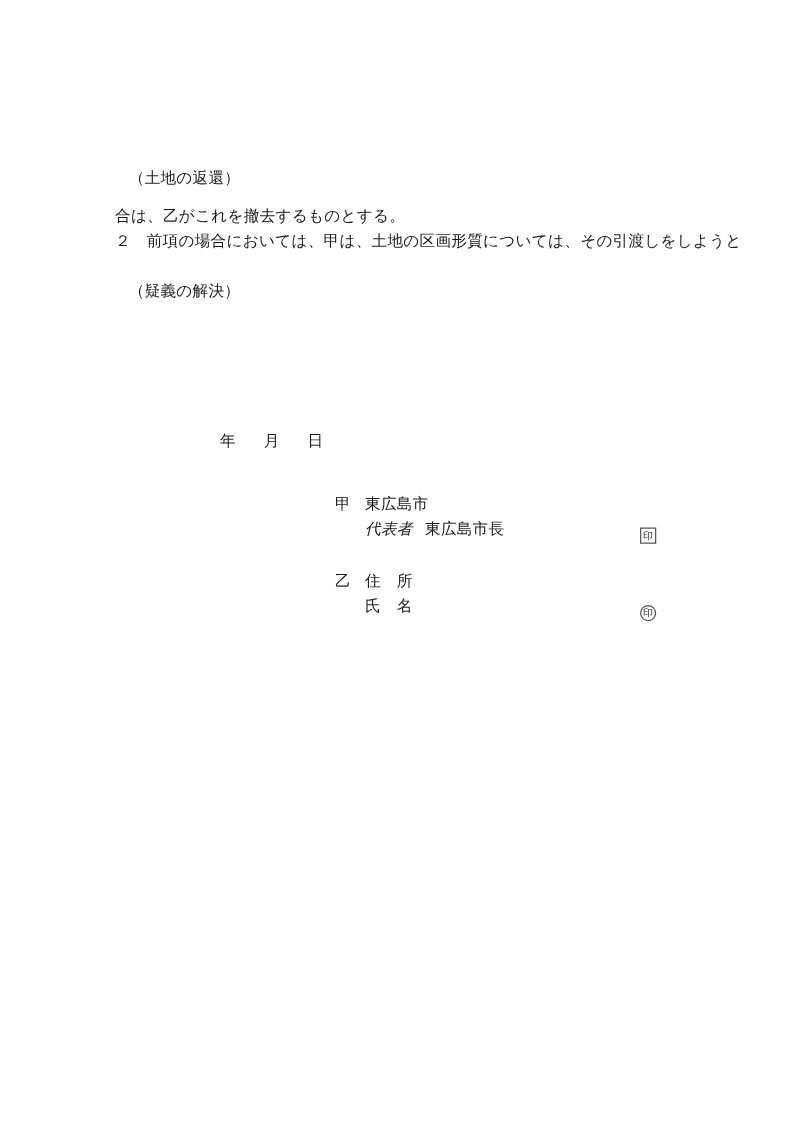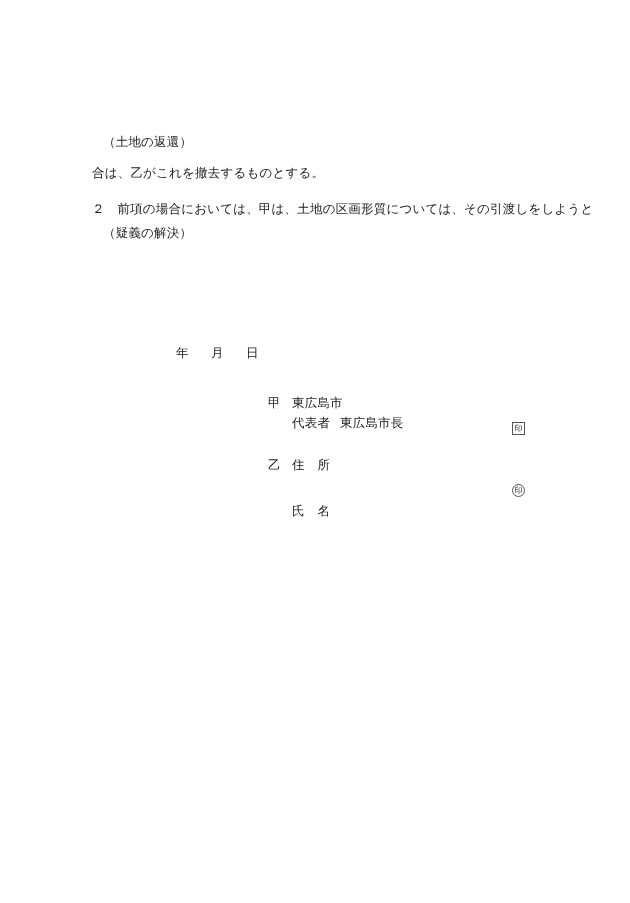--- a/index.html
+++ b/index.html
@@ -9,34 +9,34 @@
   .line { position:absolute; left:0; font-size:12.5px; line-height:20px; white-space:nowrap; letter-spacing:0.2px; }
   .seal-box { display:inline-block; width:11px; height:11px; border:1px solid #555; font-size:8px; line-height:11px; text-align:center; }
   .seal-circle { display:inline-block; width:11px; height:11px; border:1px solid #555; border-radius:50%; font-size:8px; line-height:11px; text-align:center; }
 </style>
 </head>
 <body>
 
 <div class="page">
   <div class="line" style="left:103px; top:103px;margin-top:29px;">（土地の返還）</div>
   <div class="line" style="left:92px; top:163px;">合は、乙がこれを撤去するものとする。</div>
-  <div class="line" style="left:92px; top:183px;margin-top:16px;">２　前項の場合においては、甲は、土地の区画形質については、その引渡しをしようと</div>
+  <div class="line" style="left:92px; top:183px;">２　前項の場合においては、甲は、土地の区画形質については、その引渡しをしようと</div>
   <div class="line" style="left:103px; top:223px;">（疑義の解決）</div>
 
   <div class="line" style="left:176px; top:343px;">年</div>
   <div class="line" style="left:211px; top:343px;">月</div>
   <div class="line" style="left:246px; top:343px;">日</div>
 
   <div class="line" style="left:268px; top:393px;">甲</div>
   <div class="line" style="left:292px; top:393px;">東広島市</div>
-  <div class="line" style="left:292px; top:413px;">代表者</div>
+  <div class="line" style="left:292px; top:413px;font-style:italic;">代表者</div>
   <div class="line" style="left:340px; top:413px;text-align:right;">東広島市長</div>
   <div class="line" style="left:512px; top:417px;">
     <span class="seal-box">印</span>
   </div>
 
   <div class="line" style="left:268px; top:455px;">乙</div>
   <div class="line" style="left:292px; top:455px;">住　所</div>
-  <div class="line" style="left:292px; top:475px;margin-top:26px;">氏　名</div>
+  <div class="line" style="left:292px; top:475px;">氏　名</div>
   <div class="line" style="left:512px; top:479px;">
     <span class="seal-circle">印</span>
   </div>
 </div>
 
 </body></html>

